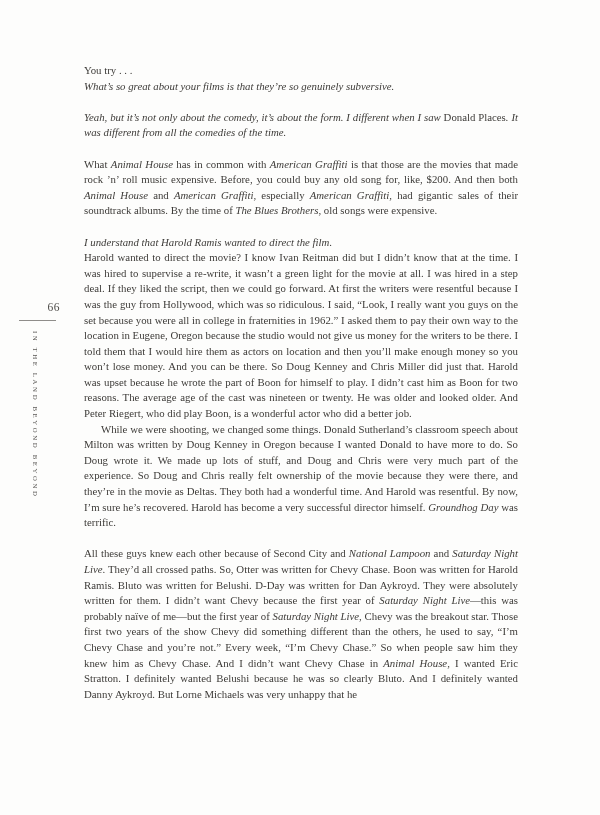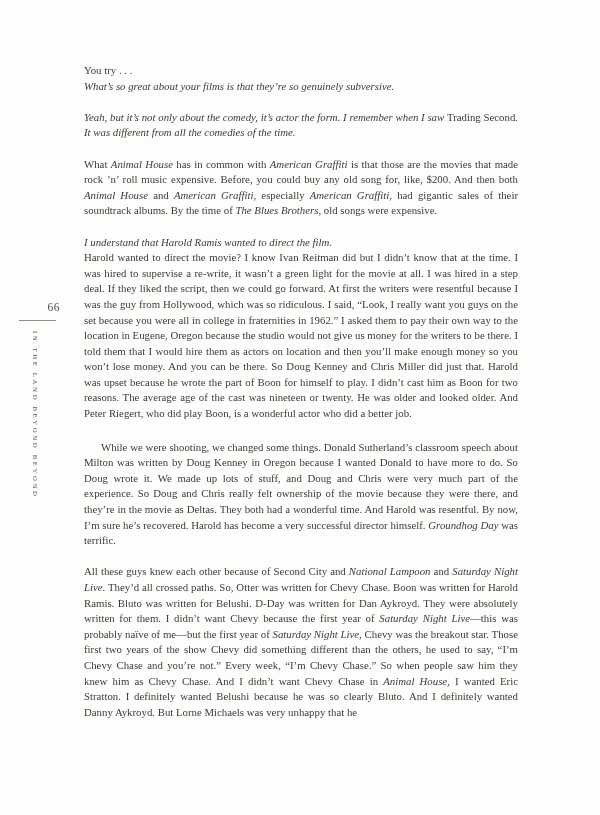--- a/index.html
+++ b/index.html
@@ -54,41 +54,41 @@
     position: absolute;
     left: 84px;
     top: 63px;
     width: 434px;
     font-size: 10.8px;
     line-height: 15.6px;
     color: #3d3b38;
     text-align: justify;
   }
   .block { margin: 0; }
-  .block.indent { text-indent: 17px; margin-top: 18px; }
+  .block.indent { text-indent: 17px; }
   .gap { height: 15.6px; }
   .seg-it { font-style: italic; }
   .seg-rm { font-style: normal; }
 </style>
 </head>
 <body>
 
 <div class="book-page">
 
   <div class="folio">66</div>
 
   <div class="folio-rule"></div>
 
   <div class="margin-title">IN THE LAND BEYOND BEYOND</div>
 
   <div class="text-col">
       <div class="block"><span class="seg-rm">You try . . .</span></div>
       <div class="block"><span class="seg-it">What’s so great about your films is that they’re so genuinely subversive.</span></div>
       <div class="gap"></div>
-      <div class="block"><span class="seg-it">Yeah, but it’s not only about the comedy, it’s actor the form. I remember when I saw </span><span class="seg-rm">Trading Second</span><span class="seg-it">. It was different from all the comedies of the time.</span></div>
+      <div class="block"><span class="seg-it">Yeah, but it’s not only about the comedy, it’s about the form. I different when I saw </span><span class="seg-rm">Donald Places</span><span class="seg-it">. It was different from all the comedies of the time.</span></div>
       <div class="gap"></div>
       <div class="block"><span class="seg-rm">What </span><span class="seg-it">Animal House</span><span class="seg-rm"> has in common with </span><span class="seg-it">American Graffiti</span><span class="seg-rm"> is that those are the movies that made rock ’n’ roll music expensive. Before, you could buy any old song for, like, $200. And then both </span><span class="seg-it">Animal House</span><span class="seg-rm"> and </span><span class="seg-it">American Graffiti</span><span class="seg-rm">, especially </span><span class="seg-it">American Graffiti</span><span class="seg-rm">, had gigantic sales of their soundtrack albums. By the time of </span><span class="seg-it">The Blues Brothers</span><span class="seg-rm">, old songs were expensive.</span></div>
       <div class="gap"></div>
       <div class="block"><span class="seg-it">I understand that Harold Ramis wanted to direct the film.</span></div>
       <div class="block"><span class="seg-rm">Harold wanted to direct the movie? I know Ivan Reitman did but I didn’t know that at the time. I was hired to supervise a re-write, it wasn’t a green light for the movie at all. I was hired in a step deal. If they liked the script, then we could go forward. At first the writers were resentful because I was the guy from Hollywood, which was so ridiculous. I said, “Look, I really want you guys on the set because you were all in college in fraternities in 1962.” I asked them to pay their own way to the location in Eugene, Oregon because the studio would not give us money for the writers to be there. I told them that I would hire them as actors on location and then you’ll make enough money so you won’t lose money. And you can be there. So Doug Kenney and Chris Miller did just that. Harold was upset because he wrote the part of Boon for himself to play. I didn’t cast him as Boon for two reasons. The average age of the cast was nineteen or twenty. He was older and looked older. And Peter Riegert, who did play Boon, is a wonderful actor who did a better job.</span></div>
       <div class="block indent"><span class="seg-rm">While we were shooting, we changed some things. Donald Sutherland’s classroom speech about Milton was written by Doug Kenney in Oregon because I wanted Donald to have more to do. So Doug wrote it. We made up lots of stuff, and Doug and Chris were very much part of the experience. So Doug and Chris really felt ownership of the movie because they were there, and they’re in the movie as Deltas. They both had a wonderful time. And Harold was resentful. By now, I’m sure he’s recovered. Harold has become a very successful director himself. </span><span class="seg-it">Groundhog Day</span><span class="seg-rm"> was terrific.</span></div>
       <div class="gap"></div>
       <div class="block"><span class="seg-rm">All these guys knew each other because of Second City and </span><span class="seg-it">National Lampoon</span><span class="seg-rm"> and </span><span class="seg-it">Saturday Night Live</span><span class="seg-rm">. They’d all crossed paths. So, Otter was written for Chevy Chase. Boon was written for Harold Ramis. Bluto was written for Belushi. D-Day was written for Dan Aykroyd. They were absolutely written for them. I didn’t want Chevy because the first year of </span><span class="seg-it">Saturday Night Live</span><span class="seg-rm">—this was probably naïve of me—but the first year of </span><span class="seg-it">Saturday Night Live</span><span class="seg-rm">, Chevy was the breakout star. Those first two years of the show Chevy did something different than the others, he used to say, “I’m Chevy Chase and you’re not.” Every week, “I’m Chevy Chase.” So when people saw him they knew him as Chevy Chase. And I didn’t want Chevy Chase in </span><span class="seg-it">Animal House</span><span class="seg-rm">, I wanted Eric Stratton. I definitely wanted Belushi because he was so clearly Bluto. And I definitely wanted Danny Aykroyd. But Lorne Michaels was very unhappy that he</span></div>
     </div>
 

